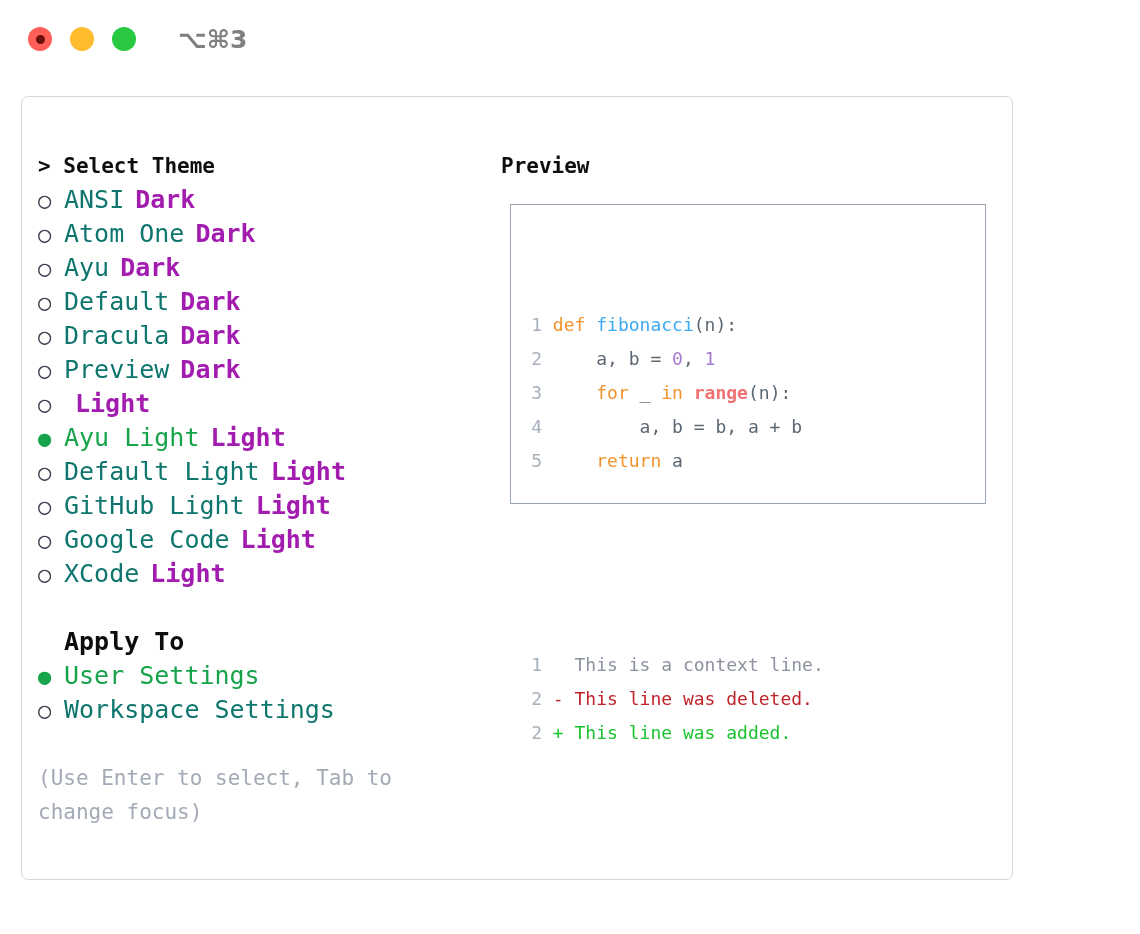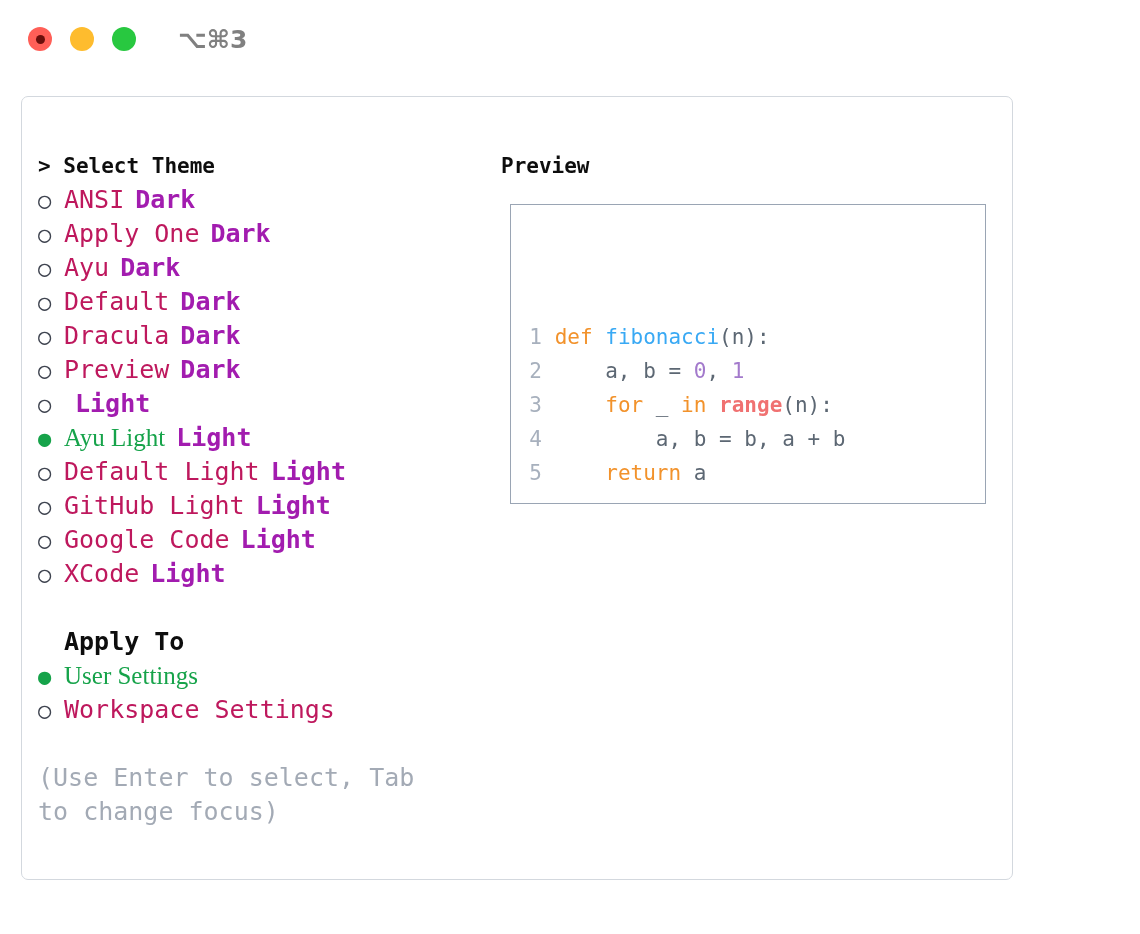--- a/index.html
+++ b/index.html
@@ -117,62 +117,62 @@
     white-space: pre;
   }
   .opt-marker {
     width: 26px;
     flex: 0 0 26px;
     font-size: 22px;
     color: #3f4450;
     line-height: 34px;
   }
   .opt-marker.sel { color: #16a34a; }
-  .opt-label { color: #be185d; }
-  .opt-label.sel { color: #16a34a; font-family: Liberation Serif, serif; }
+  .opt-label { color: #0f766e; }
+  .opt-label.sel { color: #16a34a; }
   .opt-variant { color: #a21caf; padding-left: 11px; font-weight: bold; }
 
   .group-head {
     display: flex;
     align-items: flex-start;
     line-height: 34px;
     height: 34px;
     font-size: 25px;
     font-weight: bold;
     color: #0d0d0d;
     white-space: pre;
   }
   .group-head .opt-marker { color: transparent; font-weight: normal; }
 
   .spacer-row { height: 34px; }
 
   .hint {
     color: #a3aab5;
-    font-size: 25px;
+    font-size: 21px;
     line-height: 34px;
     width: 410px;
     white-space: pre-wrap;
   }
 
   
   .preview-box {
     position: absolute;
     left: 9px;
     top: 55px;
     width: 476px;
     height: 300px;
     border: 1.4px solid #9aa5b4;
     box-sizing: border-box;
     background: #ffffff;
   }
   .code {
     position: absolute;
     left: 9px;
-    top: 47px;
-    font-size: 21px;
+    top: 35px;
+    font-size: 18px;
     line-height: 34px;
     white-space: pre;
   }
   .code-line { height: 34px; white-space: pre; }
   .ln {
     color: #a7b0bd;
     display: inline-block;
     width: 22px;
     text-align: right;
   }
@@ -202,21 +202,21 @@
     <div class="shortcut">⌥⌘3</div>
   </div>
 
   <div class="panel">
     <div class="columns">
 
       <div class="left-col">
         <div class="section-title">&gt; Select Theme</div>
         <div id="theme-list">
             <div class="opt-row"><span class="opt-marker">○</span><span class="opt-label">ANSI</span><span class="opt-variant">Dark</span></div>
-            <div class="opt-row"><span class="opt-marker">○</span><span class="opt-label">Apply One</span><span class="opt-variant">Dark</span></div>
+            <div class="opt-row"><span class="opt-marker">○</span><span class="opt-label">Atom One</span><span class="opt-variant">Dark</span></div>
             <div class="opt-row"><span class="opt-marker">○</span><span class="opt-label">Ayu</span><span class="opt-variant">Dark</span></div>
             <div class="opt-row"><span class="opt-marker">○</span><span class="opt-label">Default</span><span class="opt-variant">Dark</span></div>
             <div class="opt-row"><span class="opt-marker">○</span><span class="opt-label">Dracula</span><span class="opt-variant">Dark</span></div>
             <div class="opt-row"><span class="opt-marker">○</span><span class="opt-label">Preview</span><span class="opt-variant">Dark</span></div>
             <div class="opt-row"><span class="opt-marker">○</span><span class="opt-variant">Light</span></div>
             <div class="opt-row"><span class="opt-marker sel">●</span><span class="opt-label sel">Ayu Light</span><span class="opt-variant">Light</span></div>
             <div class="opt-row"><span class="opt-marker">○</span><span class="opt-label">Default Light</span><span class="opt-variant">Light</span></div>
             <div class="opt-row"><span class="opt-marker">○</span><span class="opt-label">GitHub Light</span><span class="opt-variant">Light</span></div>
             <div class="opt-row"><span class="opt-marker">○</span><span class="opt-label">Google Code</span><span class="opt-variant">Light</span></div>
             <div class="opt-row"><span class="opt-marker">○</span><span class="opt-label">XCode</span><span class="opt-variant">Light</span></div>
@@ -233,19 +233,20 @@
         <div class="spacer-row"></div>
         <div class="hint">(Use Enter to select, Tab to change focus)</div>
       </div>
 
       <div class="right-col">
         <div class="section-title">Preview</div>
         <div class="preview-box">
           <div class="code">
             <div id="code-lines"><div class="code-line"><span class="ln">1</span> <span class="kw">def</span><span class="pl"> </span><span class="fn">fibonacci</span><span class="pl">(n):</span></div><div class="code-line"><span class="ln">2</span> <span class="pl">    a, b = </span><span class="num">0</span><span class="pl">, </span><span class="num">1</span></div><div class="code-line"><span class="ln">3</span> <span class="pl">    </span><span class="kw">for</span><span class="pl"> _ </span><span class="kw">in</span><span class="pl"> </span><span class="bi">range</span><span class="pl">(n):</span></div><div class="code-line"><span class="ln">4</span> <span class="pl">        a, b = b, a + b</span></div><div class="code-line"><span class="ln">5</span> <span class="pl">    </span><span class="kw">return</span><span class="pl"> a</span></div></div>
             <div class="blank"></div>
+            <div id="diff-lines"><div class="code-line"><span class="ln">1</span> <span class="ctx">  This is a context line.</span></div><div class="code-line"><span class="ln">2</span> <span class="del">- This line was deleted.</span></div><div class="code-line"><span class="ln">2</span> <span class="add">+ This line was added.</span></div></div>
           </div>
         </div>
       </div>
 
     </div>
   </div>
 </div>
 
 </body></html>

